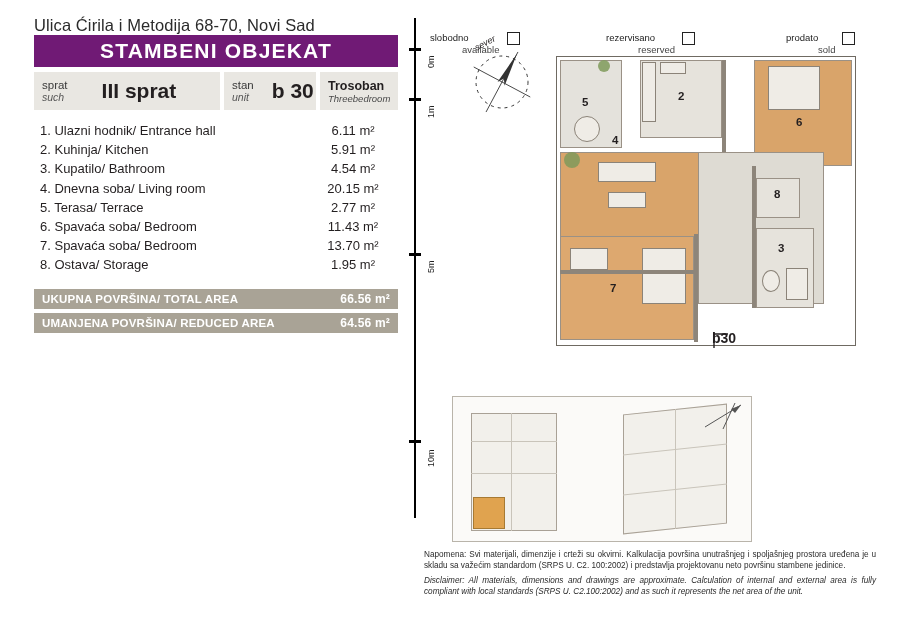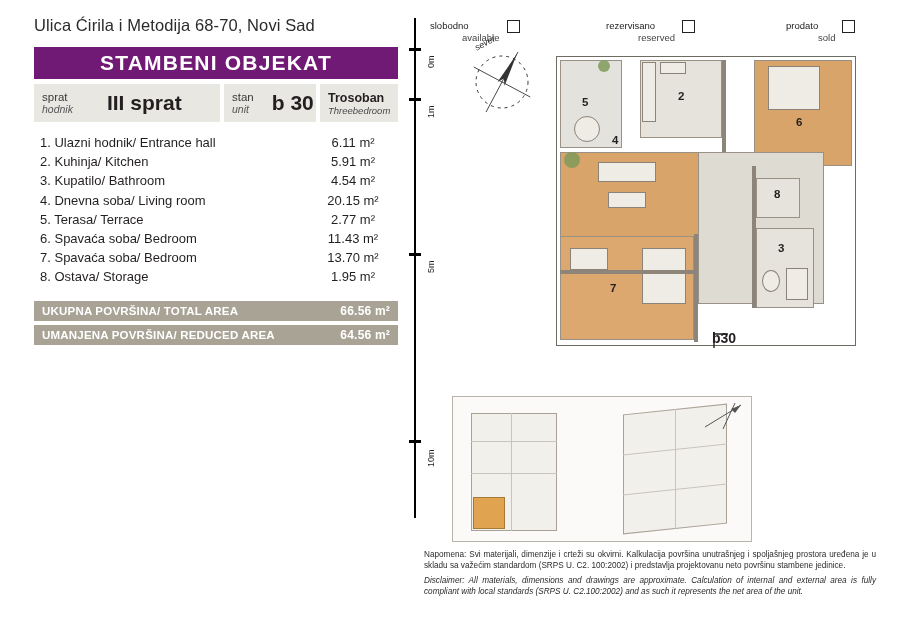--- a/index.html
+++ b/index.html
@@ -24,21 +24,20 @@
   
   .left {
     position: absolute;
     left: 34px; top: 16px;
     width: 364px;
   }
   .addr {
     font-size: 16.5px;
     letter-spacing: .1px;
     color: #2b2b2b;
-    margin-bottom: 12px;
     white-space: nowrap;
   }
   .title-bar {
     background: #701a75;
     color: #ffffff;
     height: 32px;
     display: flex;
     align-items: center;
     justify-content: center;
     letter-spacing: 1.2px;
@@ -123,21 +122,21 @@
     font-size: 9px;
     color: #222;
     transform: rotate(-90deg);
     transform-origin: left top;
     white-space: nowrap;
   }
 
   
   .legend {
     position: absolute;
-    top: 20px;
+    top: 32px;
     font-size: 9.5px;
     line-height: 11.5px;
     color: #222;
   }
   .legend .it { color: #444; margin-left: 32px; }
   .legend .box {
     display: inline-block;
     width: 11px; height: 11px;
     border: 1px solid #222;
     background: #fff;
@@ -262,21 +261,21 @@
     <div class="addr">Ulica Ćirila i Metodija 68-70, Novi Sad</div>
 
     <div class="title-bar">
       <span>STAMBENI OBJEKAT</span>
     </div>
 
     <div class="meta-row">
       <div class="meta-cell c1">
         <div class="lbl">
           <span>sprat</span>
-          <span class="it">hodnik</span>
+          <span class="it">such</span>
         </div>
         <div class="val">III sprat</div>
       </div>
       <div class="meta-cell c2">
         <div class="lbl">
           <span>stan</span>
           <span class="it">unit</span>
         </div>
         <div class="val">b 30</div>
       </div>

